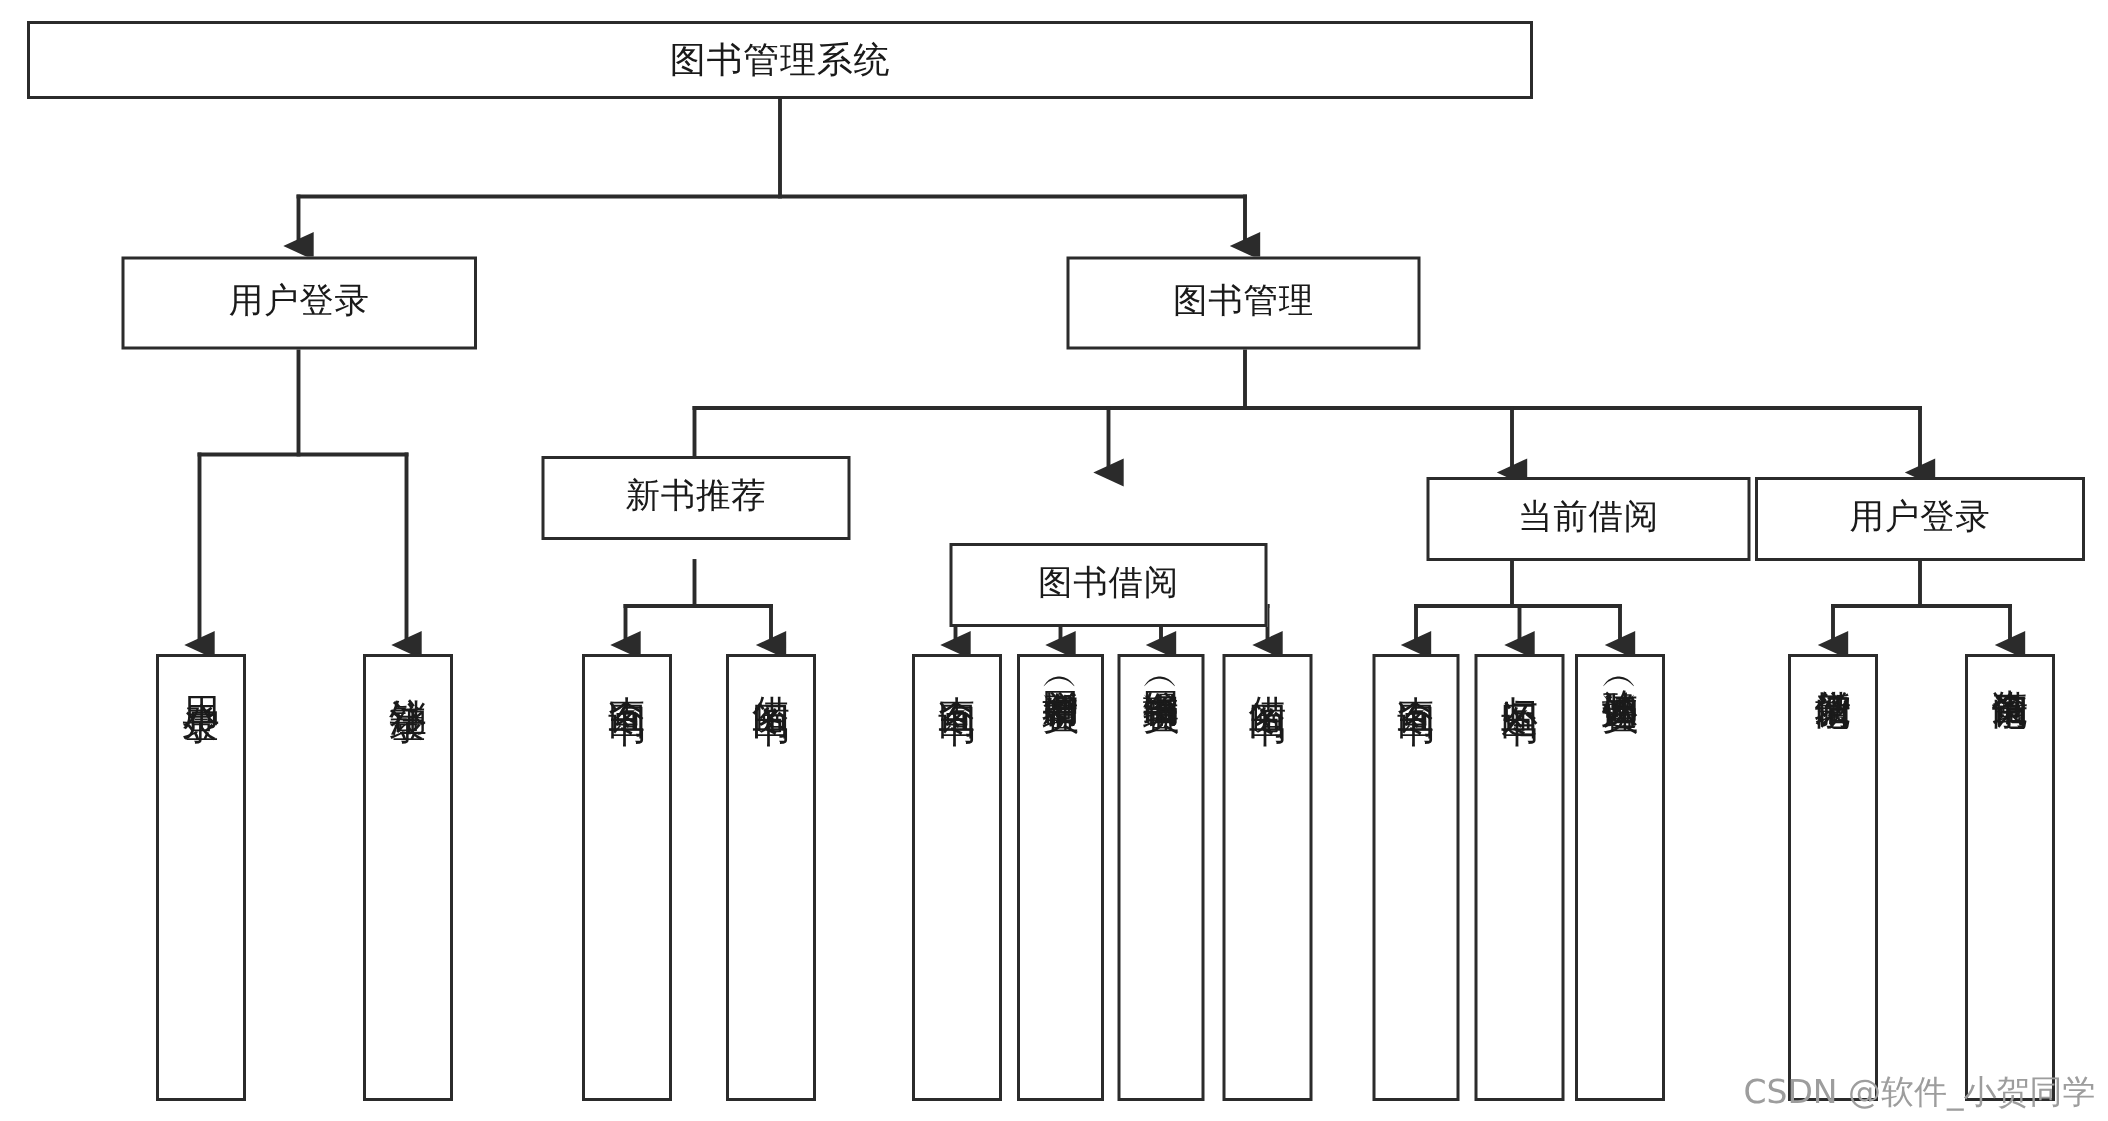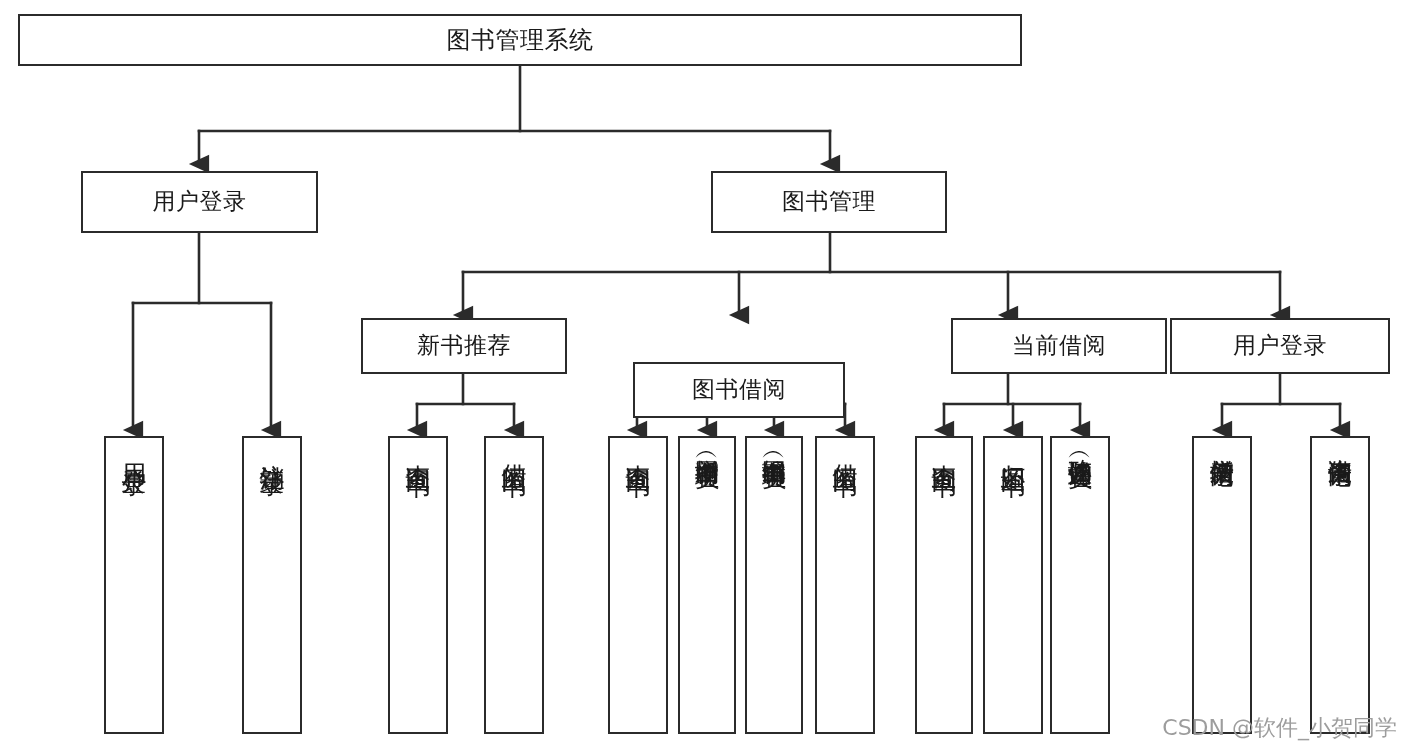--- a/index.html
+++ b/index.html
@@ -141,21 +141,21 @@
   </div>
 
   <div class="node horiz" style="left:81px; top:171px; width:237px; height:62px;">
     <span class="node-label">用户登录</span>
   </div>
 
   <div class="node horiz" style="left:711px; top:171px; width:236px; height:62px;">
     <span class="node-label">图书管理</span>
   </div>
 
-  <div class="node horiz" style="left:361px; top:318px; width:206px; height:56px;">
+  <div class="node horiz" style="left:361px; top:304px; width:206px; height:56px;">
     <span class="node-label">新书推荐</span>
   </div>
 
   <div class="node horiz" style="left:633px; top:318px; width:212px; height:56px;margin-top:44px;">
     <span class="node-label">图书借阅</span>
   </div>
 
   <div class="node horiz" style="left:951px; top:318px; width:216px; height:56px;">
     <span class="node-label">当前借阅</span>
   </div>

